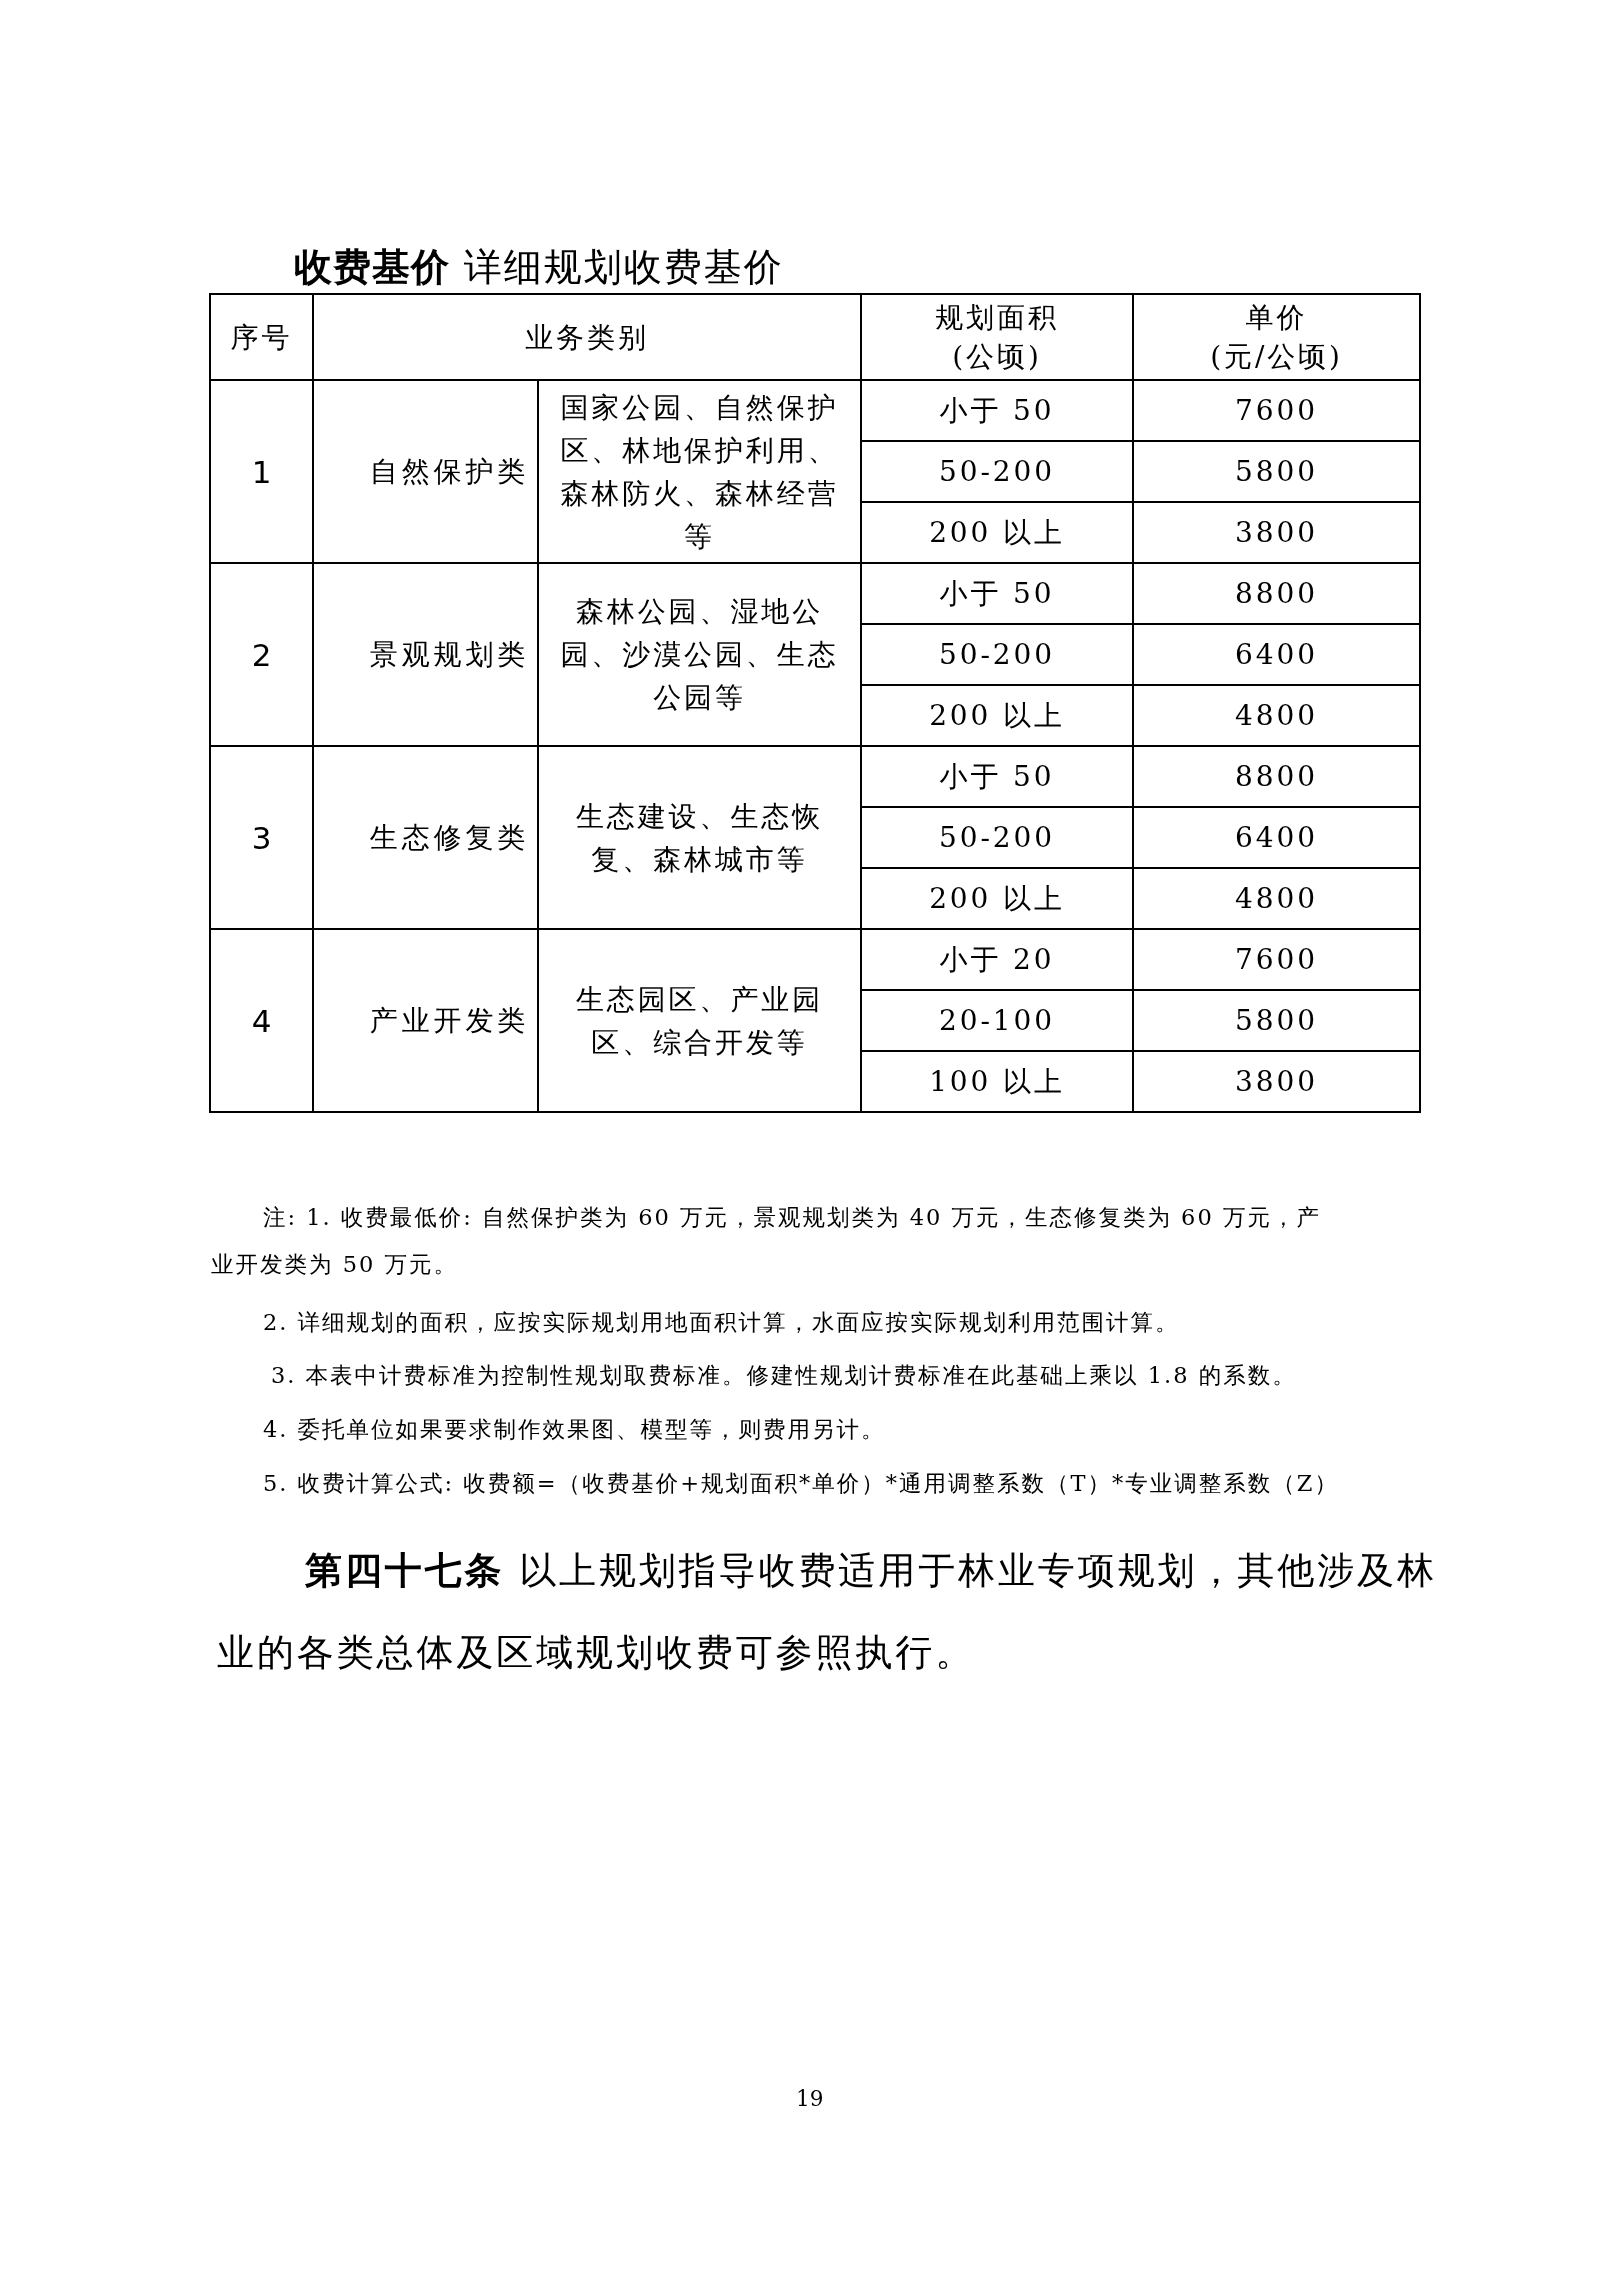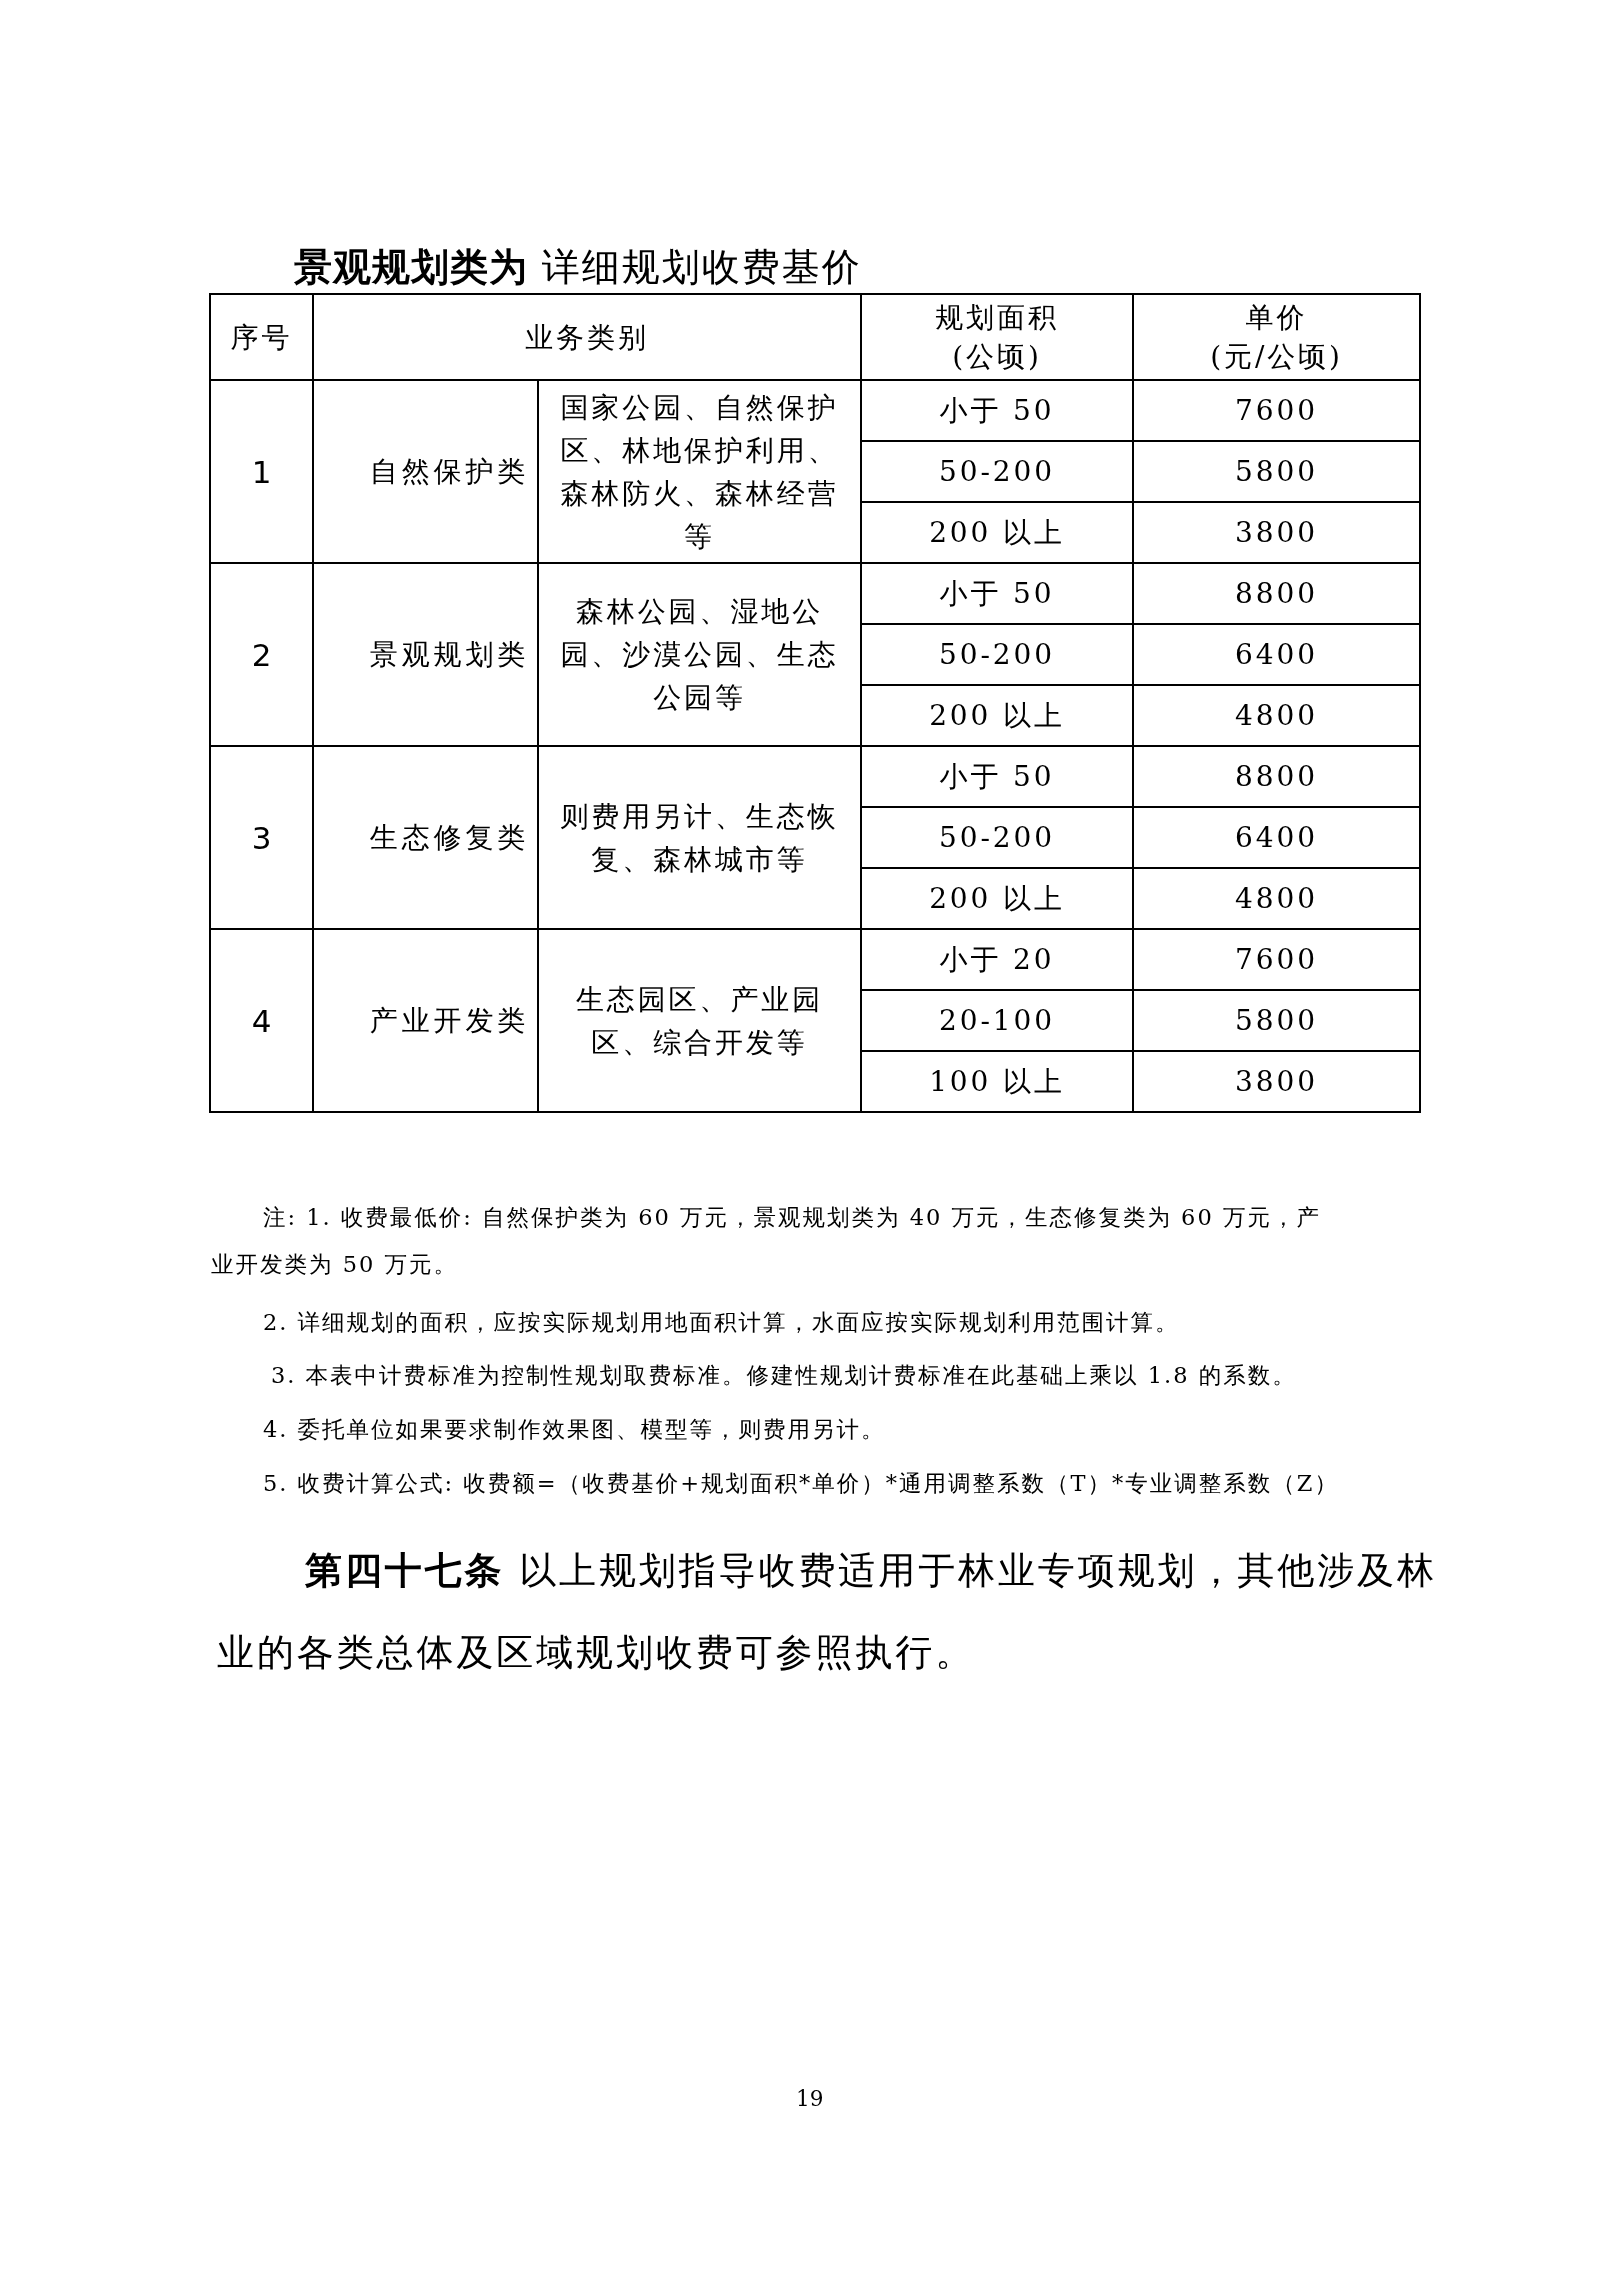--- a/index.html
+++ b/index.html
@@ -40,21 +40,21 @@
   .article47 .bold { font-weight: bold; }
   .page-number {
     position: absolute; left: 796px; top: 2086px;
     font-family: "DejaVu Serif", serif; font-size: 21.6px;
   }
 </style>
 </head>
 <body>
 
 <div class="article-title">
-  <span class="bold">景观规划类为</span><span class="rest">详细规划收费基价</span>
+  <span class="bold">收费基价</span><span class="rest">详细规划收费基价</span>
 </div>
 
 <table class="fees">
   <colgroup>
     <col style="width:103px">
     <col style="width:225px">
     <col style="width:323px">
     <col style="width:272px">
     <col style="width:287px">
   </colgroup>
@@ -100,21 +100,21 @@
     <td class="sub">6400</td>
   </tr>
   <tr>
     <td class="sub">200 以上</td>
     <td class="sub">4800</td>
   </tr>
 
   <tr>
     <td rowspan="3" class="idx">3</td>
     <td rowspan="3" class="cat">生态修复类</td>
-    <td rowspan="3" class="desc">则费用另计、生态恢复、森林城市等</td>
+    <td rowspan="3" class="desc">生态建设、生态恢复、森林城市等</td>
     <td class="sub">小于 50</td>
     <td class="sub">8800</td>
   </tr>
   <tr>
     <td class="sub">50-200</td>
     <td class="sub">6400</td>
   </tr>
   <tr>
     <td class="sub">200 以上</td>
     <td class="sub">4800</td>

